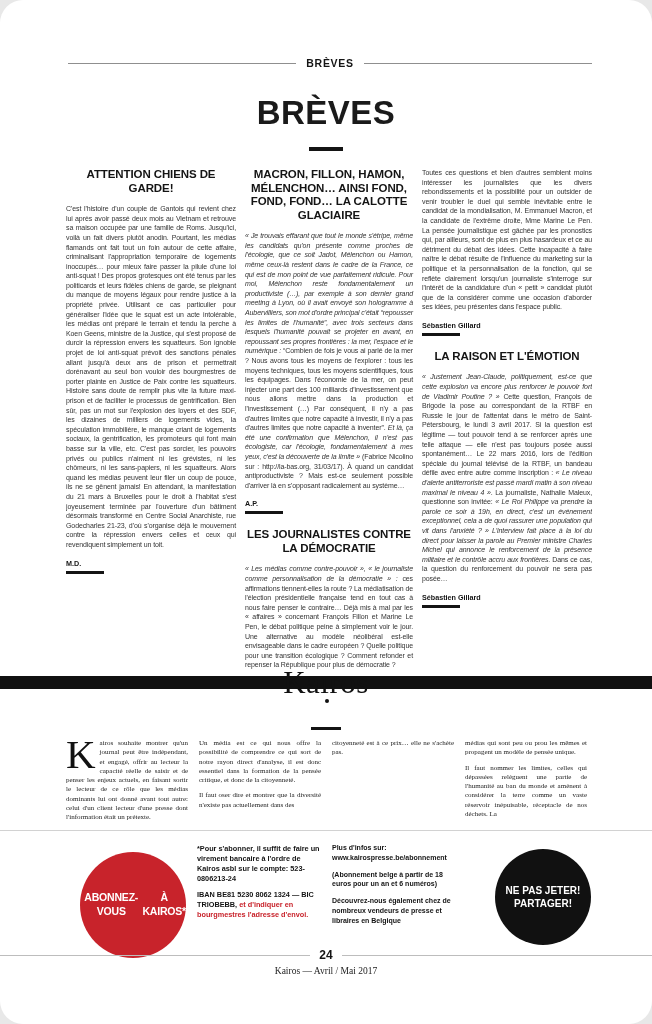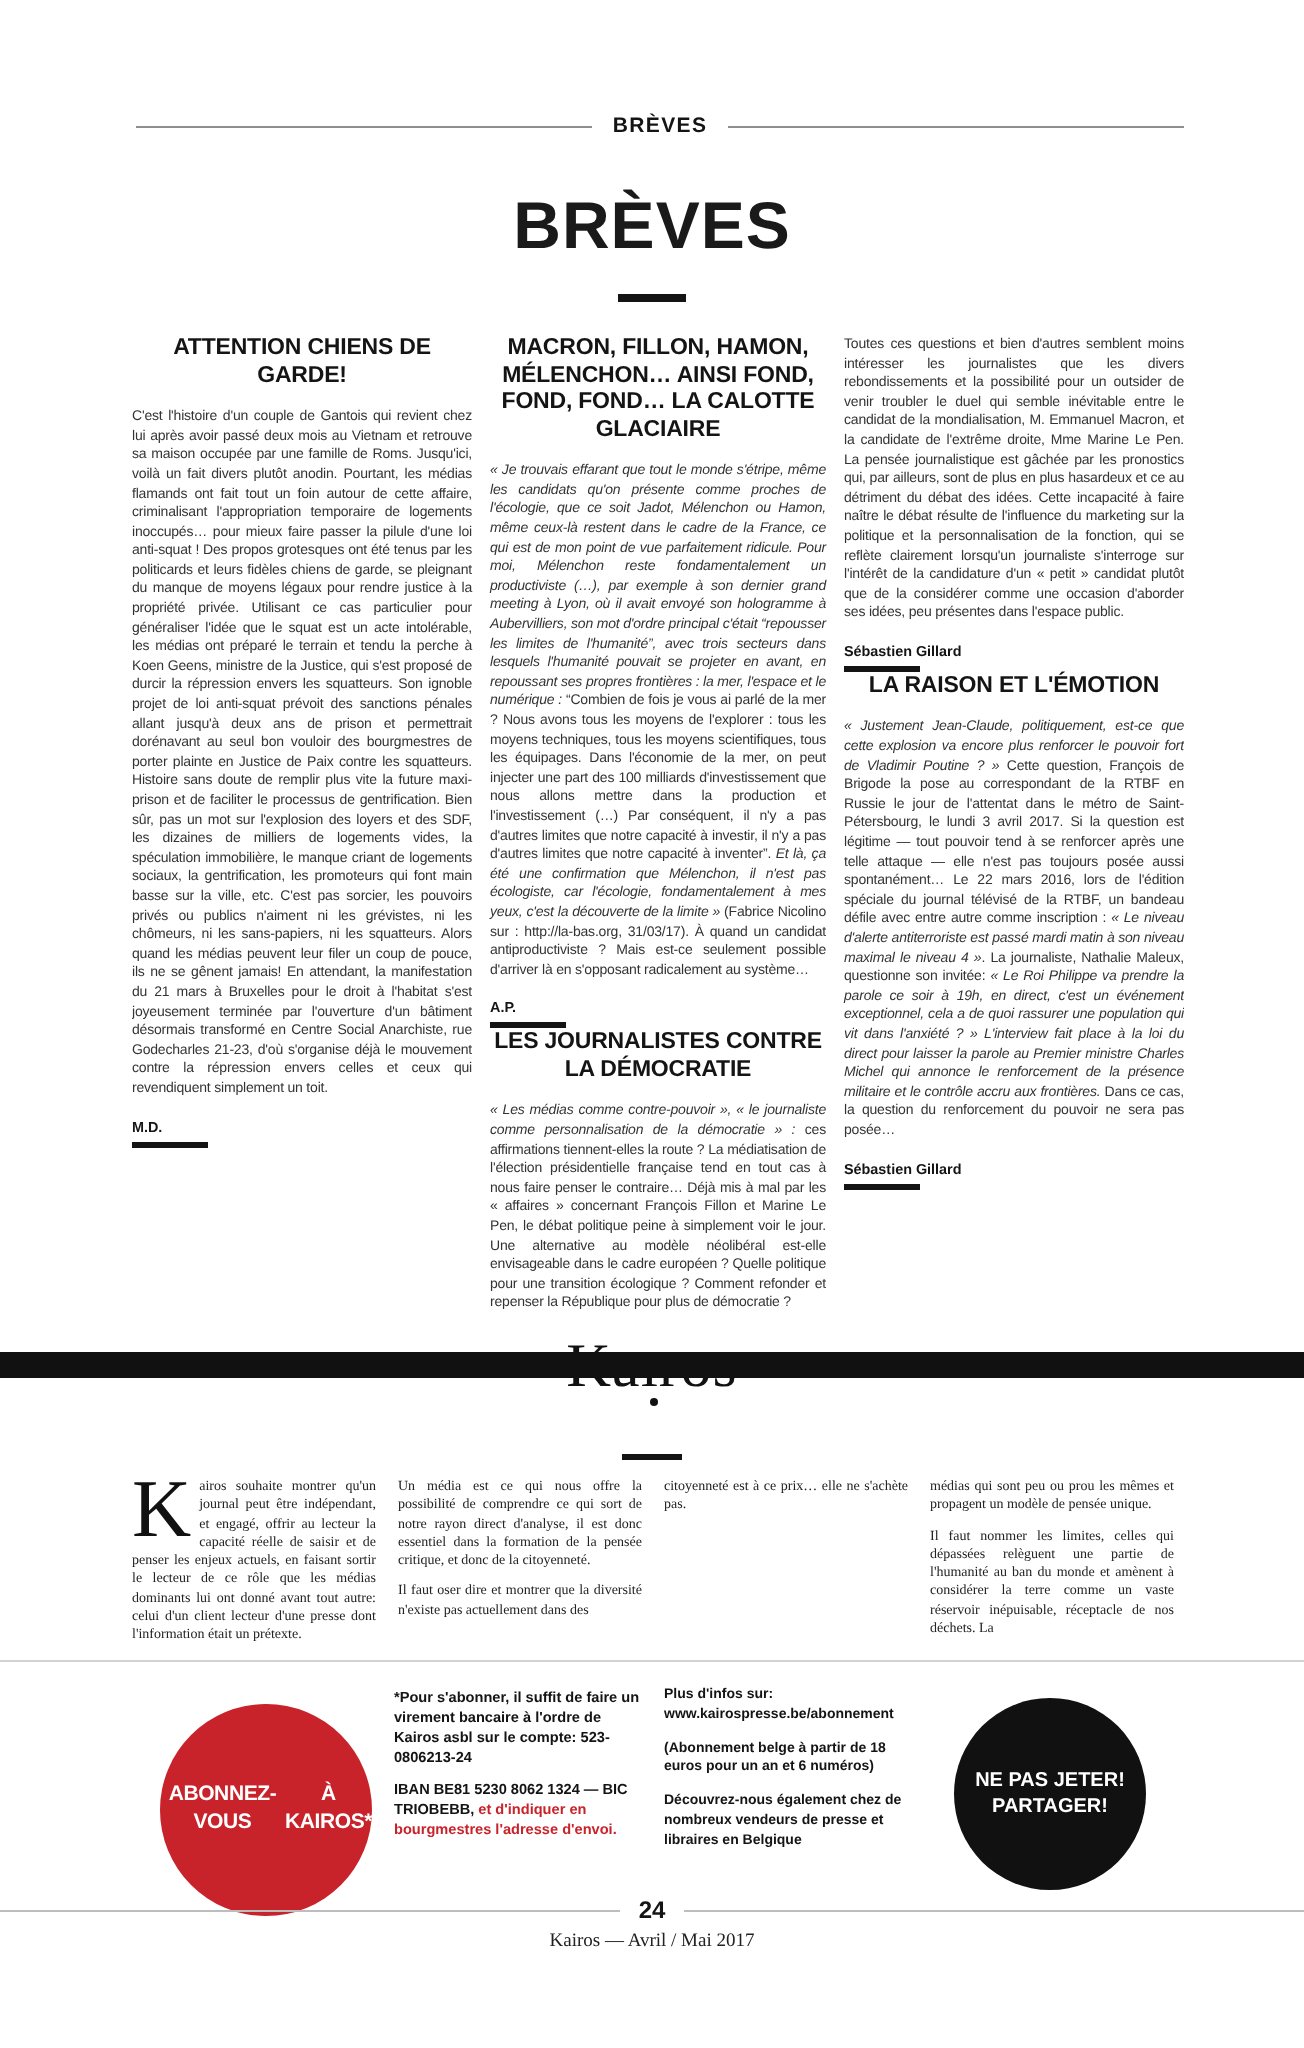--- a/index.html
+++ b/index.html
@@ -1,35 +1,35 @@
 <!DOCTYPE html>
 <html lang="fr"><head>
 <meta charset="utf-8">
 <style>
   html,body{margin:0;padding:0;background:#e8e8e8;}
   .page{
     position:relative; width:652px; height:1024px; margin:0 auto;
     background:#ffffff; overflow:hidden;
-    font-family:"Liberation Sans", sans-serif; color:#222;
+    font-family:"Liberation Sans", sans-serif; color:#222;border-radius:23px;
   }
   
   .running-head{position:absolute; top:57px; left:68px; right:60px; display:flex; align-items:center; gap:10px;}
   .rh-line{flex:1; height:1px; background:#8f8f8f;}
   .rh-text{font-size:10.5px; font-weight:bold; letter-spacing:.7px; color:#141414;}
   
   .page-title{position:absolute; top:94px; left:0; right:0; margin:0; text-align:center;
     font-size:33px; font-weight:bold; letter-spacing:.5px; color:#1a1a1a;}
   .title-bar{position:absolute; top:147px; left:50%; transform:translateX(-50%); width:34px; height:4px; background:#141414;}
   
   .columns{position:absolute; top:168px; left:66px; display:flex; gap:9px; height:506px; overflow:hidden;}
   .col{width:170px;}
   .col.mid{width:168px;}
   .article-title{margin:0 0 9px; font-size:11.5px; font-weight:bold; line-height:1.18;
     text-align:center; color:#141414; letter-spacing:-.1px;}
-  .article-title.mt{margin-top:1px;}
+  .article-title.mt{margin-top:14px;}
   .body{margin:0; font-size:7px; line-height:9.6px; letter-spacing:-.1px; text-align:justify; color:#333;}
   .author{margin-top:9px; font-size:7.2px; font-weight:bold; color:#141414;}
   .author-rule{width:38px; height:3px; background:#141414; margin-top:3px;}
   
   .black-bar{position:absolute; top:676px; left:0; width:652px; height:13px; background:#111;}
   
   .kairos-logo{position:absolute; top:665px; left:0; right:0; text-align:center;
     font-family:"Liberation Serif", serif; font-size:31px; color:#111; letter-spacing:.5px;}
   .logo-inner{position:relative; display:inline-block;}
   .logo-underdot{position:absolute; left:49%; bottom:-2px; width:4px; height:4px; border-radius:50%; background:#111;}
@@ -40,21 +40,21 @@
   .kcol{width:122px;}
   .kcol p{margin:0 0 6px; font-size:7px; line-height:9.3px; text-align:justify; color:#222;}
   .dropcap{float:left; font-size:41px; line-height:30px; padding-right:4px; color:#111;
     font-family:"Liberation Serif", serif;}
   
   .rule-light{position:absolute; top:830px; left:0; width:652px; height:1px; background:#d2d2d2;}
   
   .red-circle{position:absolute; left:80px; top:852px; width:106px; height:106px; border-radius:50%;
     display:flex; flex-direction:row; align-items:center; justify-content:center;
     color:#fff; font-weight:bold; font-size:10.5px; line-height:1.3; letter-spacing:-.2px; text-align:center;}
-  .black-circle{position:absolute; left:477px; top:849px; width:96px; height:96px; border-radius:50%; background:#111;
+  .black-circle{position:absolute; left:495px; top:849px; width:96px; height:96px; border-radius:50%; background:#111;
     display:flex; flex-direction:column; align-items:center; justify-content:center;
     color:#fff; font-weight:bold; font-size:10px; line-height:1.3; text-align:right;}
   .sub-info1{position:absolute; left:197px; top:843px; width:128px; font-size:7.3px; font-weight:bold;
     line-height:1.35; color:#141414;}
   .sub-info1 p{margin:1px 0 7px;}
   .red-text{color:#c8232b;}
   .sub-info2{position:absolute; left:332px; top:843px; width:128px; font-size:7px; font-weight:bold;
     line-height:1.4; color:#141414;}
   .sub-info2 p{margin:0 0 7px;}
   .sub-info2 .blk{display:block;}

